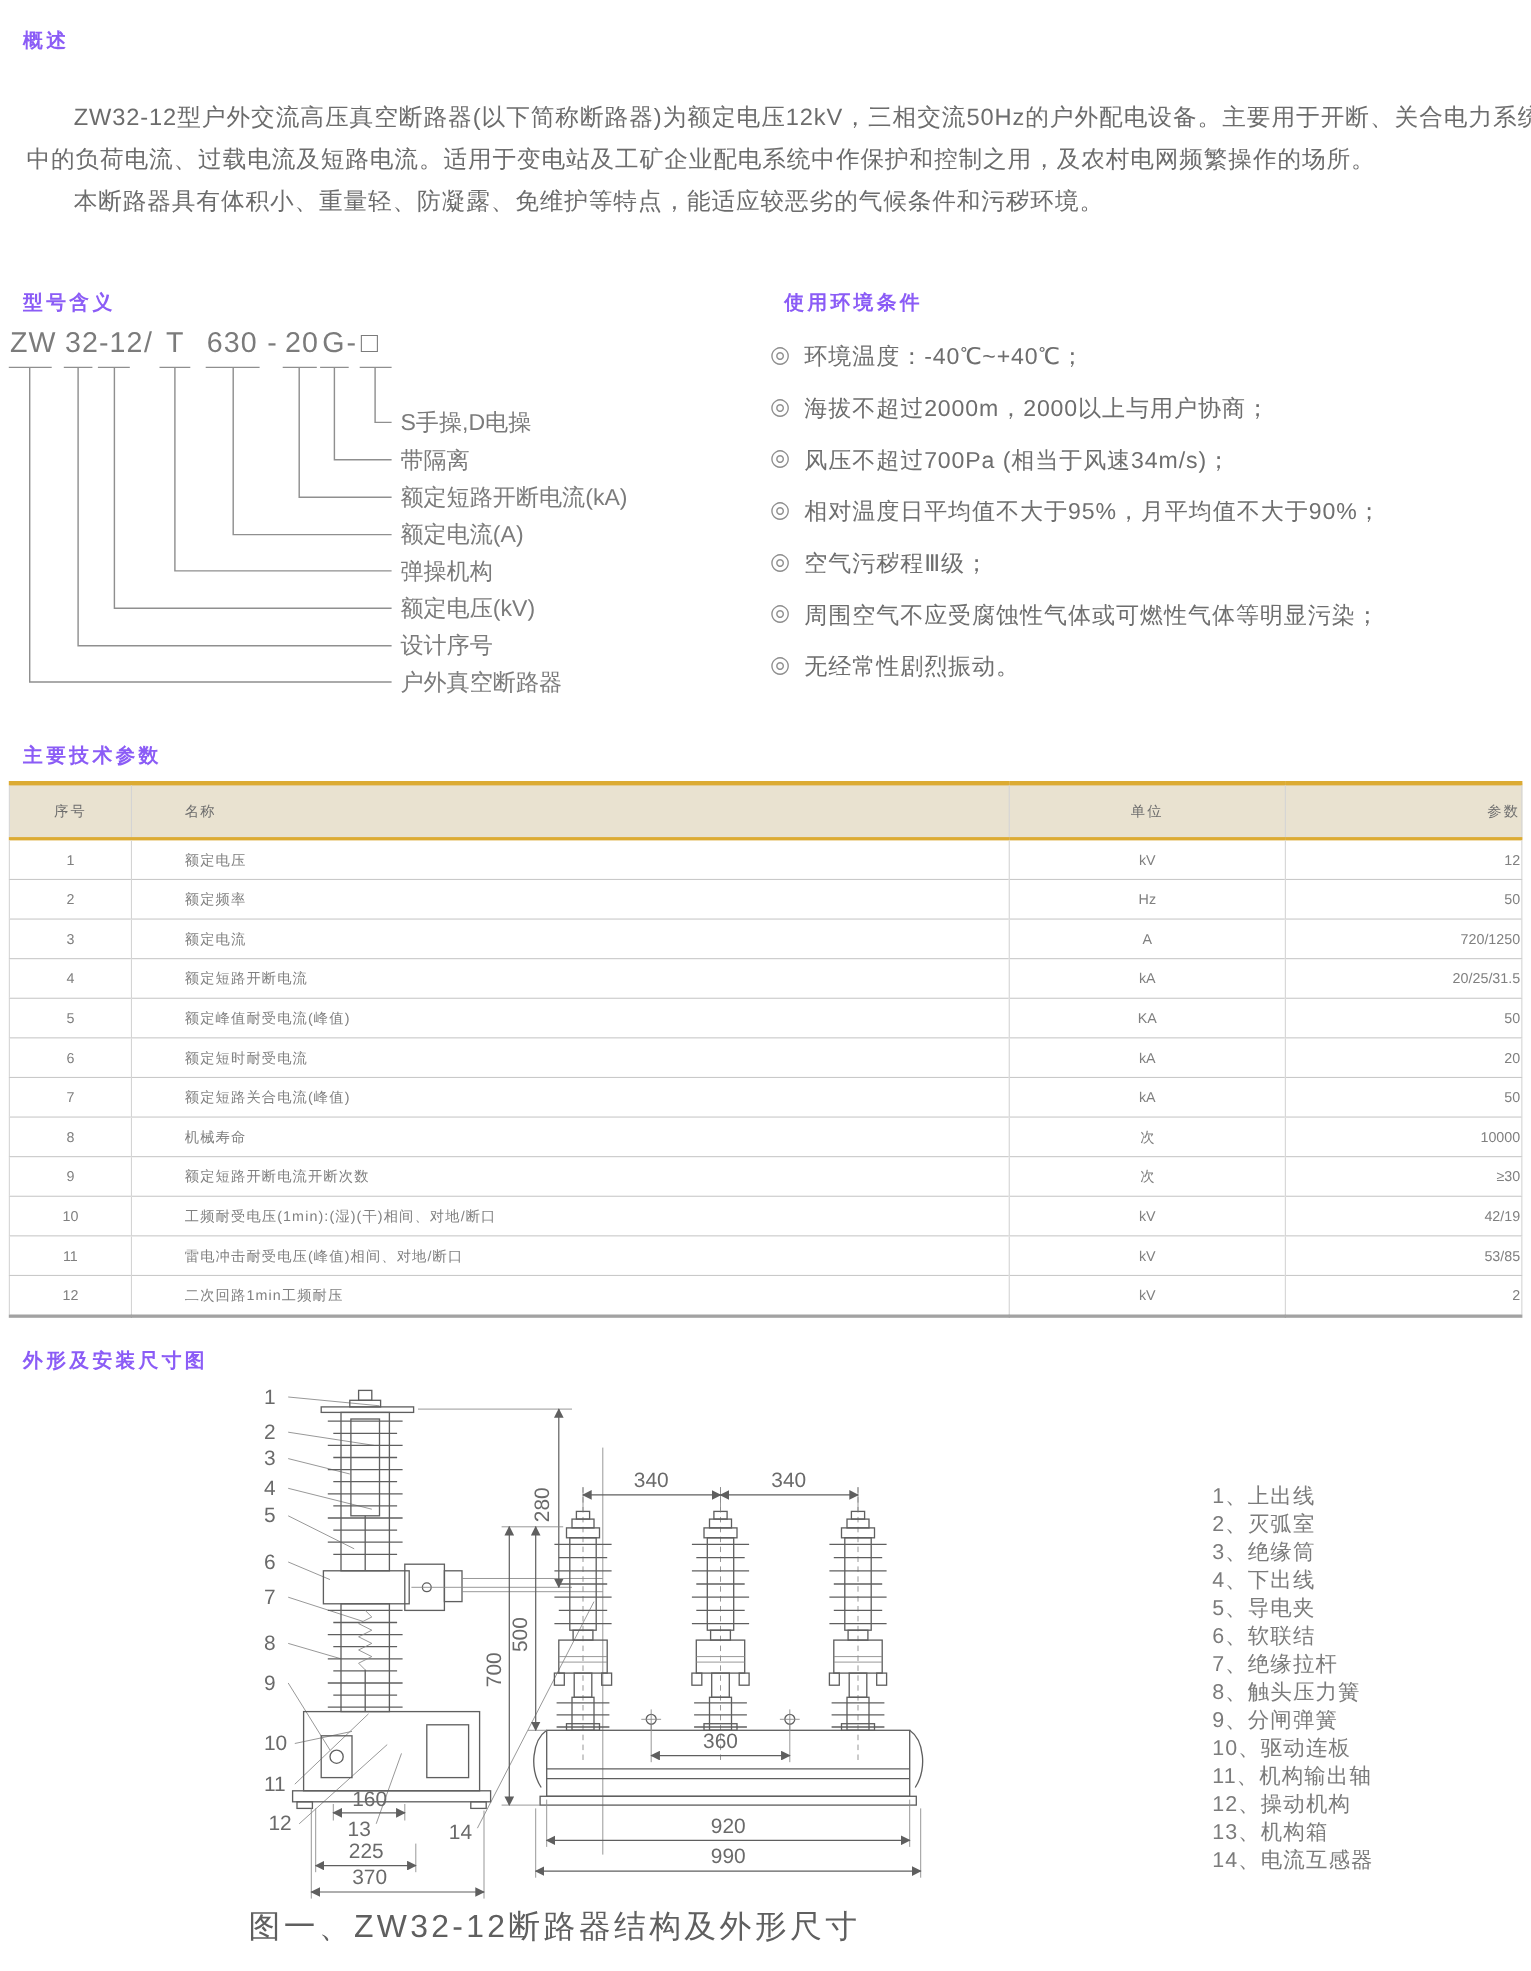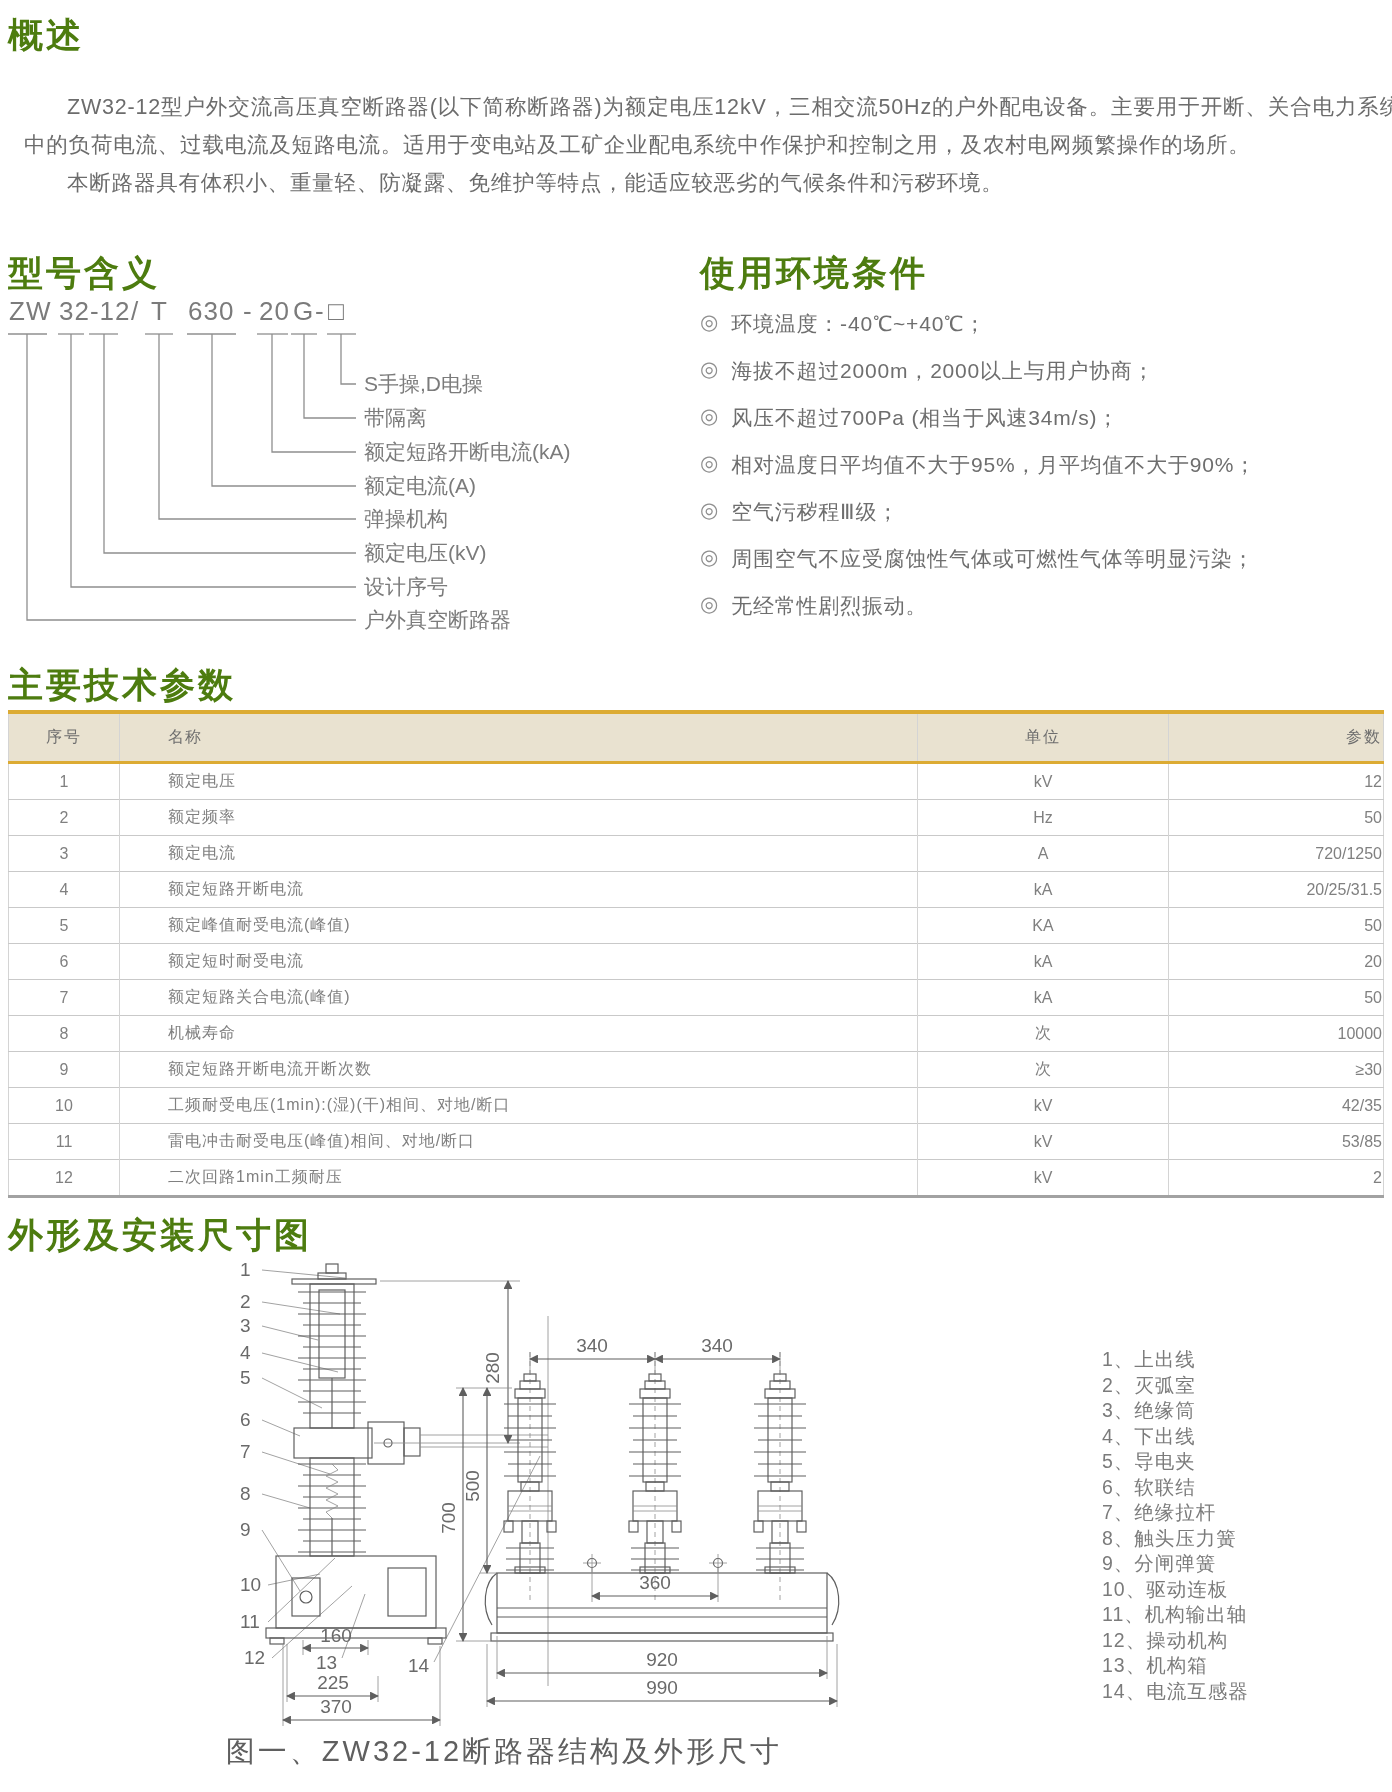--- a/index.html
+++ b/index.html
@@ -1,36 +1,36 @@
 <!DOCTYPE html>
 <html><head>
 <meta charset="utf-8">
 <style>
   html,body{margin:0;padding:0;background:#ffffff;}
   .page{position:relative;width:1392px;height:1792px;background:#ffffff;
         font-family:"Liberation Sans",sans-serif;overflow:hidden;}
-  .sec-title{position:absolute;margin:0;color:#4d7c0f;font-size:35px;font-weight:bold;letter-spacing:3px;}
+  .sec-title{position:absolute;margin:13px;color:#8b5cf6;font-size:18px;font-weight:bold;letter-spacing:3px;}
   #t-overview{left:8px;top:12px;}
   #t-model{left:8px;top:250px;}
   #t-env{left:700px;top:250px;}
   #t-params{left:8px;top:662px;}
   #t-outline{left:8px;top:1212px;}
   .para{position:absolute;left:8px;width:1378px;margin:16px;font-size:21.5px;color:#6c6c6c;
         line-height:38px;letter-spacing:0.8px;text-align:justify;text-indent:2em;}
   #para1{top:72px;}
   #para2{top:148px;}
   #model-svg{position:absolute;left:4px;top:290px;}
   .m-seg{fill:#7b7b7b;font-size:26px;letter-spacing:1px;}
   .m-label{fill:#7b7b7b;font-size:21px;}
   .m-line{stroke:#8f8f8f;stroke-width:1.3;fill:none;}
   .env-list{position:absolute;left:700px;top:310px;width:690px;}
   .env-item{display:flex;align-items:flex-start;margin-bottom:19px;font-size:21px;color:#6e6e6e;letter-spacing:0.8px;}
   .env-bullet{margin-right:12px;color:#8f8f8f;flex:0 0 auto;}
   .params-table{position:absolute;left:8px;top:710px;width:1376px;border-collapse:collapse;
-        font-size:16px;color:#808080;border-left:1px solid #d4d4d4;border-right:1px solid #d4d4d4;}
+        font-size:13px;color:#808080;border-left:1px solid #d4d4d4;border-right:1px solid #d4d4d4;}
   .params-table thead th{background:#e9e2d0;border-top:4px solid #dcab33;border-bottom:3px solid #dcab33;
         height:45px;font-weight:normal;color:#6e6e6e;letter-spacing:2px;}
   .params-table td{height:33px;}
   .params-table tbody tr{border-bottom:1px solid #c9c9c9;}
   .params-table tbody tr:last-child{border-bottom:3px solid #a2a2a2;}
   .params-table .c0{width:108px;text-align:center;border-right:1px solid #d4d4d4;}
   .params-table .c1{width:748px;text-align:left;padding-left:48px;border-right:1px solid #d4d4d4;letter-spacing:1px;}
   .params-table .c2{width:248px;text-align:center;border-right:1px solid #d4d4d4;}
   .params-table .c3{text-align:right;}
   #drawing-svg{position:absolute;left:0;top:1256px;}
@@ -192,21 +192,21 @@
         <tr>
           <td class="c0">9</td>
           <td class="c1">额定短路开断电流开断次数</td>
           <td class="c2">次</td>
           <td class="c3">≥30</td>
         </tr>
         <tr>
           <td class="c0">10</td>
           <td class="c1">工频耐受电压(1min):(湿)(干)相间、对地/断口</td>
           <td class="c2">kV</td>
-          <td class="c3">42/35</td>
+          <td class="c3">42/19</td>
         </tr>
         <tr>
           <td class="c0">11</td>
           <td class="c1">雷电冲击耐受电压(峰值)相间、对地/断口</td>
           <td class="c2">kV</td>
           <td class="c3">53/85</td>
         </tr>
         <tr>
           <td class="c0">12</td>
           <td class="c1">二次回路1min工频耐压</td>

